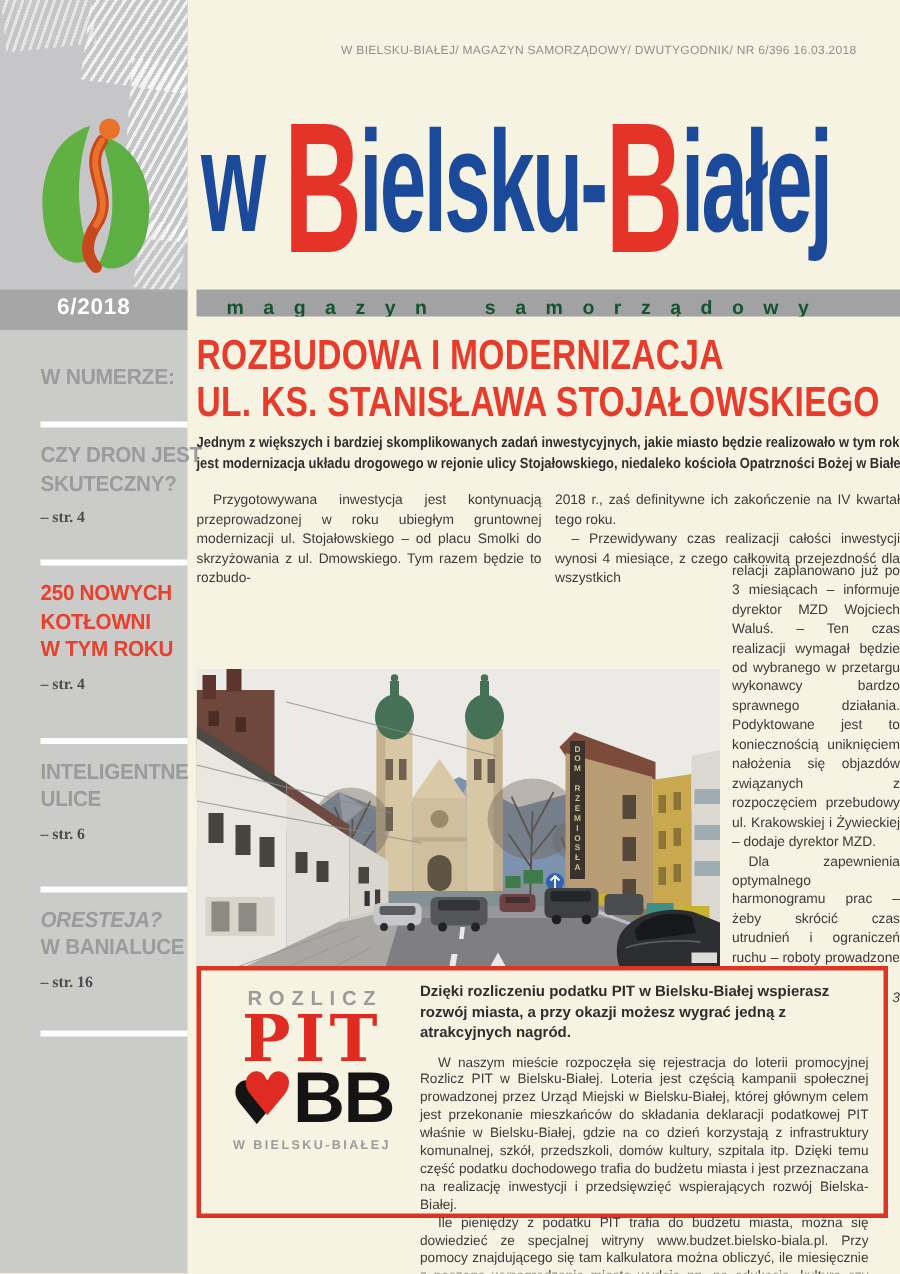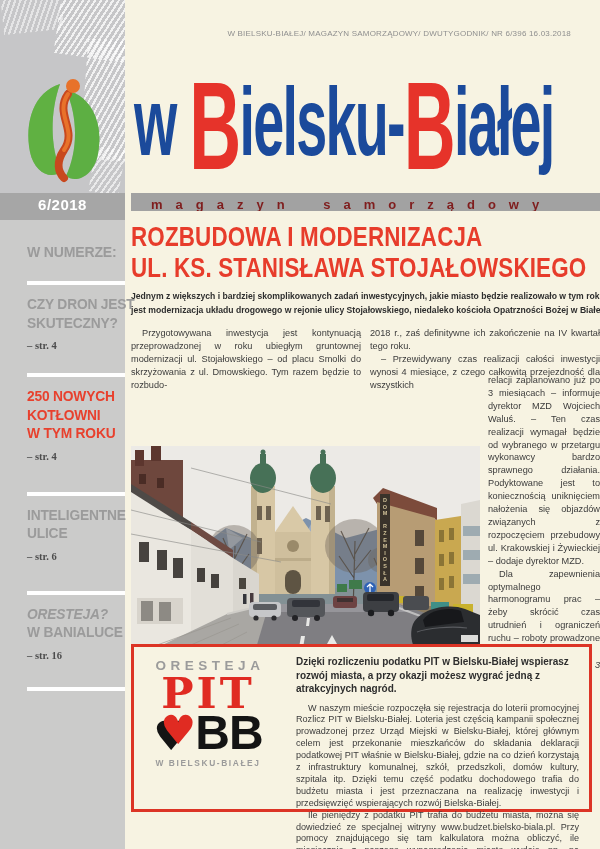--- a/index.html
+++ b/index.html
@@ -24,21 +24,21 @@
   .toc-title{font-size:14.5px;font-weight:bold;line-height:18.5px;color:#9b9b9b;letter-spacing:-.2px;transform:scaleX(.95);transform-origin:left;white-space:nowrap;}
   .toc-item.red .toc-title{color:#e8402d;}
   .toc-title.ital{font-style:italic;}
   .toc-page{margin-top:8px;font-size:10.5px;font-weight:bold;color:#4c4c4c;font-family:Liberation Serif, serif;}
 
   
   .topline{position:absolute;top:29px;left:131px;width:440px;text-align:right;font-size:8px;color:#8f8f8f;letter-spacing:.2px;white-space:nowrap;}
   .masthead{position:absolute;left:134px;top:74px;white-space:nowrap;font-weight:bold;font-size:96px;letter-spacing:-3px;line-height:96px;transform:scaleX(.58);transform-origin:left top;}
   .mh-blue{color:#1b4a9b;}
   .mh-red{color:#e6332a;font-size:124px;vertical-align:-14px;letter-spacing:-3px;}
-  .magband{position:absolute;left:131px;top:193px;width:469px;height:18px;background:#a2a2a2;color:#7f1d1d;font-weight:bold;font-size:13px;line-height:23px;padding-left:20px;letter-spacing:13px;word-spacing:9px;box-sizing:border-box;white-space:nowrap;overflow:hidden;}
+  .magband{position:absolute;left:131px;top:193px;width:469px;height:18px;background:#a2a2a2;color:#14532d;font-weight:bold;font-size:13px;line-height:23px;padding-left:20px;letter-spacing:13px;word-spacing:9px;box-sizing:border-box;white-space:nowrap;overflow:hidden;}
 
   
   .headline{position:absolute;left:131px;top:221px;color:#e73c2b;font-weight:bold;font-size:28px;line-height:31px;letter-spacing:.2px;}
   .headline div{transform:scaleX(.8);transform-origin:left;white-space:nowrap;}
   .lead{position:absolute;left:131px;top:289px;font-size:9.8px;font-weight:bold;color:#2e2e2e;line-height:13.5px;}
   .lead div{transform:scaleX(.88);transform-origin:left;white-space:nowrap;}
   .cols{position:absolute;left:131px;top:327px;width:469px;display:flex;gap:9px;}
   .col{flex:1;font-size:9.2px;line-height:12.9px;text-align:justify;color:#3b3b3b;}
   .col p,.narrow p{margin:0;text-indent:11px;}
   .col p.noind,.narrow p.noind{text-indent:0;}
@@ -53,21 +53,21 @@
   .pitlogo{width:128px;flex:none;text-align:center;padding-top:5px;}
   .rozlicz{font-size:13.5px;font-weight:bold;color:#9b9b9b;letter-spacing:4.5px;margin-left:4px;}
   .pitword{font-family:"DejaVu Serif",serif;font-weight:bold;font-size:43px;line-height:40px;color:#e02b22;letter-spacing:3px;}
   .heartrow{display:flex;align-items:center;justify-content:center;height:44px;margin-top:-2px;}
   .hearts{position:relative;width:42px;height:44px;flex:none;}
   .heart{position:absolute;font-size:40px;line-height:44px;font-family:"DejaVu Sans",sans-serif;}
   .heart.black{left:0;top:3px;color:#141414;}
   .heart.red{left:7px;top:-3px;color:#e02b22;}
   .bb{font-size:48px;font-weight:bold;color:#141414;letter-spacing:-1px;line-height:44px;}
   .wbb{margin-top:3px;font-size:8.4px;font-weight:bold;color:#9b9b9b;letter-spacing:1.6px;white-space:nowrap;}
-  .pittext{flex:1;margin-left:24px;font-size:9.1px;line-height:11.9px;text-align:justify;color:#3b3b3b;}
+  .pittext{flex:1;margin-left:8px;font-size:9.1px;line-height:11.9px;text-align:justify;color:#3b3b3b;}
   .pitlead{font-size:10px;font-weight:bold;line-height:13.5px;color:#2e2e2e;margin:2px 0 7px 0;text-align:left;}
   .pittext p{margin:0;text-indent:12px;}
 </style>
 </head>
 <body>
 
 <div class="page">
 
   <div class="sidebar">
     <div class="sidebar-top">
@@ -294,21 +294,21 @@
 
     <div class="narrow">
       <p class="noind">relacji zaplanowano już po 3 miesiącach – informuje dyrektor MZD Wojciech Waluś. – Ten czas realizacji wymagał będzie od wybranego w przetargu wykonawcy bardzo sprawnego działania. Podyktowane jest to koniecznością uniknięciem nałożenia się objazdów związanych z rozpoczęciem przebudowy ul. Krakowskiej i Żywieckiej – dodaje dyrektor MZD.</p>
       <p>Dla zapewnienia optymalnego harmonogramu prac – żeby skrócić czas utrudnień i ograniczeń ruchu – roboty prowadzone będą etapami.</p>
       <div class="cont">ciąg dalszy na str. 3</div>
     </div>
   </div>
 
   <div class="pitbox">
     <div class="pitlogo">
-      <div class="rozlicz">ORESTEJA</div>
+      <div class="rozlicz">ROZLICZ</div>
       <div class="pitword">PIT</div>
       <div class="heartrow">
         <span class="hearts">
           <span class="heart black">♥</span>
           <span class="heart red">♥</span>
         </span>
         <span class="bb">BB</span>
       </div>
       <div class="wbb">W BIELSKU-BIAŁEJ</div>
     </div>

